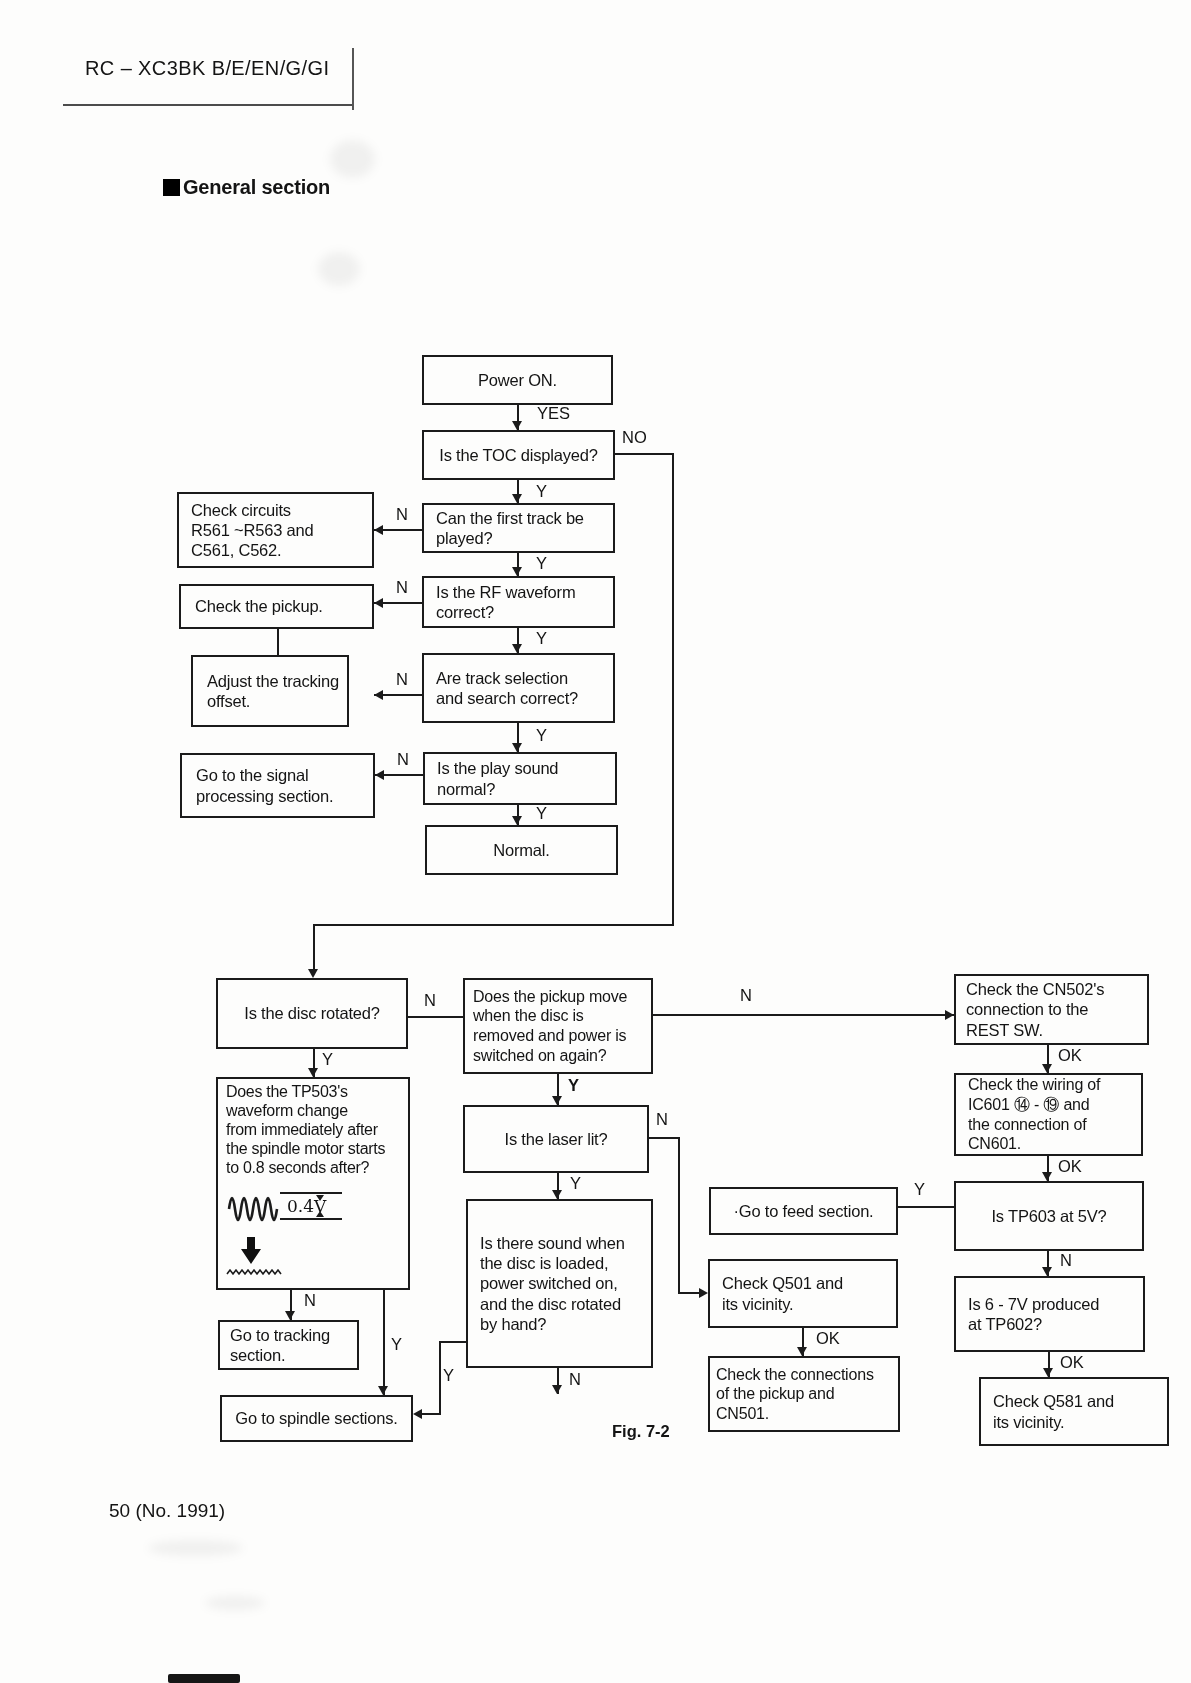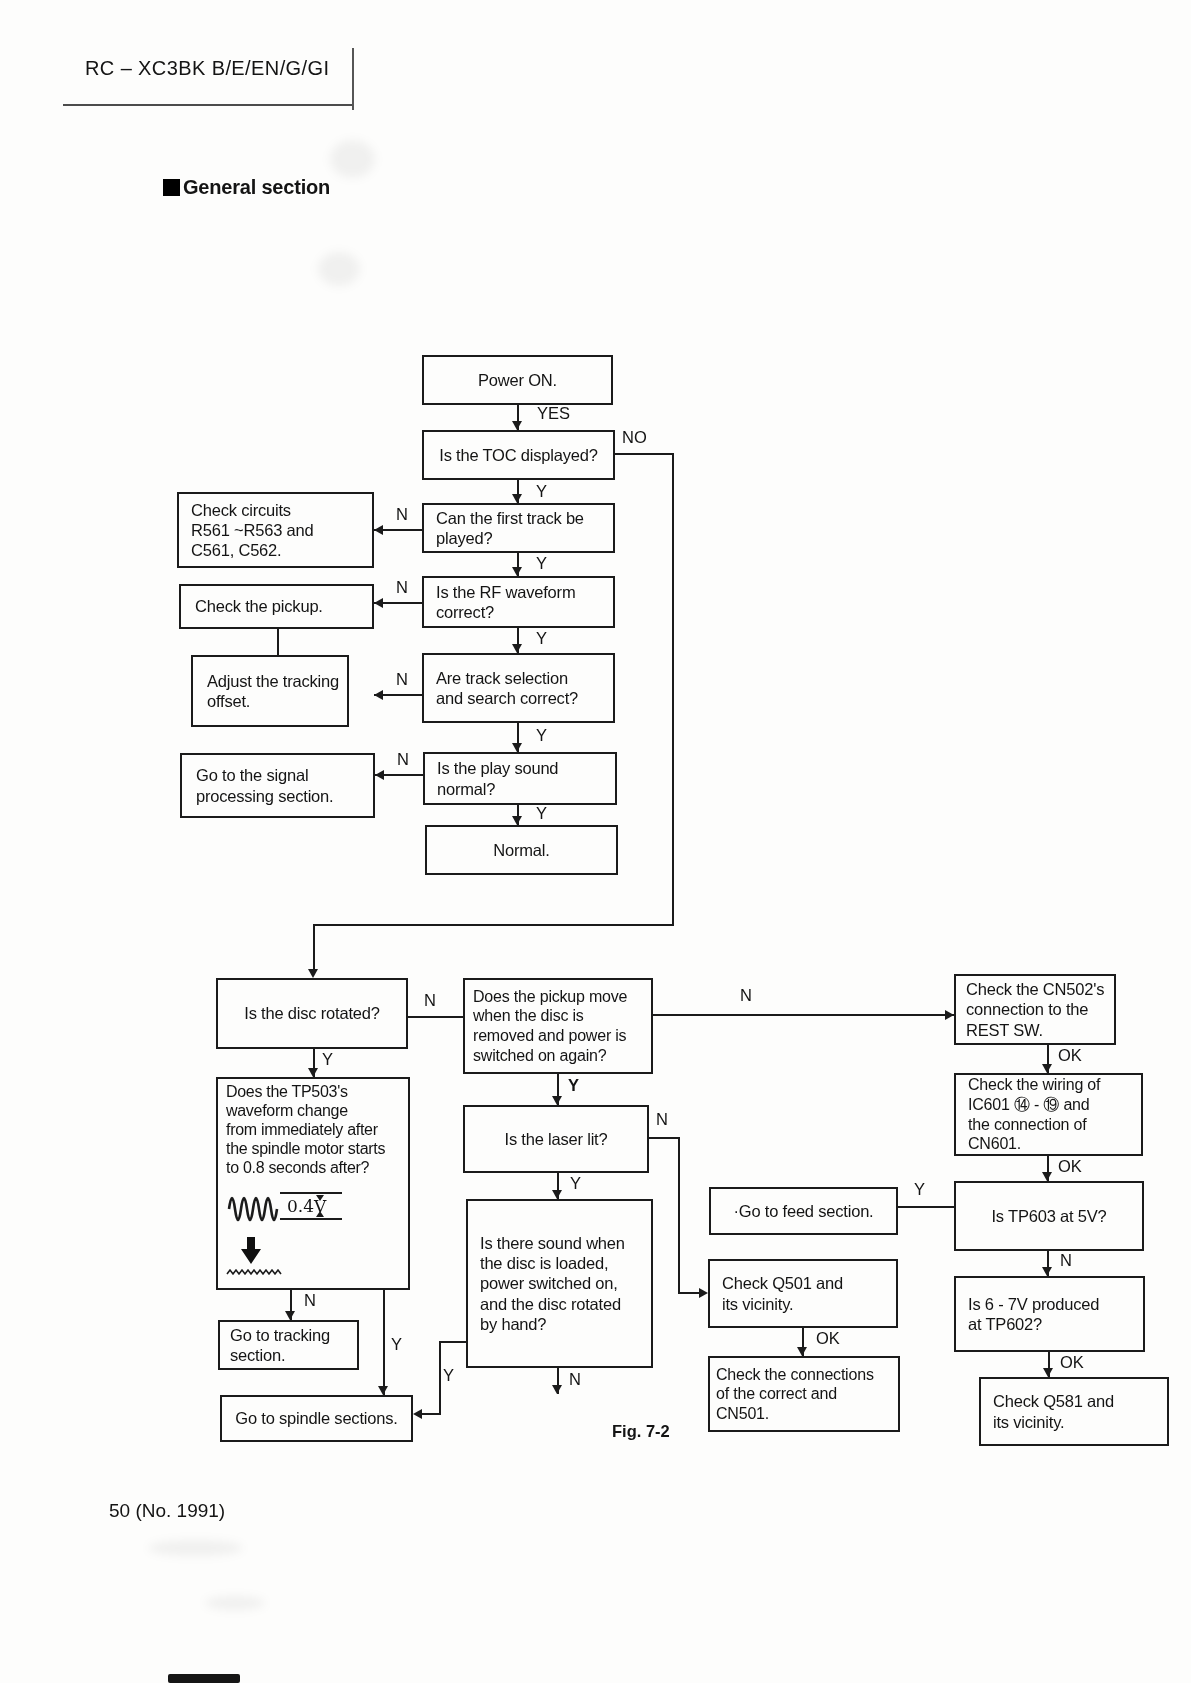--- a/index.html
+++ b/index.html
@@ -136,35 +136,35 @@
 switched on again?</div>
   <div class="box c" style="left:463px;top:1105px;width:186px;height:68px;">Is the laser lit?</div>
   <div class="box l" style="left:466px;top:1199px;width:187px;height:169px;">Is there sound when
 the disc is loaded,
 power switched on,
 and the disc rotated
 by hand?</div>
   <div class="box l" style="left:218px;top:1320px;width:141px;height:50px;padding-left:10px;">Go to tracking
 section.</div>
   <div class="box c" style="left:220px;top:1395px;width:193px;height:47px;">Go to spindle sections.</div>
-  <div class="box l" style="left:954px;top:974px;width:162px;height:71px;padding-left:10px;">Check the CN502's
+  <div class="box l" style="left:954px;top:974px;width:195px;height:71px;padding-left:10px;">Check the CN502's
 connection to the
 REST SW.</div>
   <div class="box l" style="left:954px;top:1073px;width:189px;height:83px;font-size:16px;">Check the wiring of
 IC601 ⑭ - ⑲ and
 the connection of
 CN601.</div>
   <div class="box c" style="left:954px;top:1181px;width:190px;height:70px;">Is TP603 at 5V?</div>
   <div class="box c" style="left:709px;top:1187px;width:189px;height:48px;">·Go to feed section.</div>
   <div class="box l" style="left:708px;top:1259px;width:190px;height:69px;">Check Q501 and
 its vicinity.</div>
   <div class="box l" style="left:954px;top:1276px;width:191px;height:76px;">Is 6 - 7V produced
 at TP602?</div>
   <div class="box l" style="left:708px;top:1356px;width:192px;height:76px;padding-left:6px;font-size:16px;">Check the connections
-of the correct and
+of the pickup and
 CN501.</div>
   <div class="box l" style="left:955px;top:1377px;width:190px;height:69px;margin-left:24px;">Check Q581 and
 its vicinity.</div>
 
   <div class="tp">
     <div class="tp-text">Does the TP503's
 waveform change
 from immediately after
 the spindle motor starts
 to 0.8 seconds after?</div>

